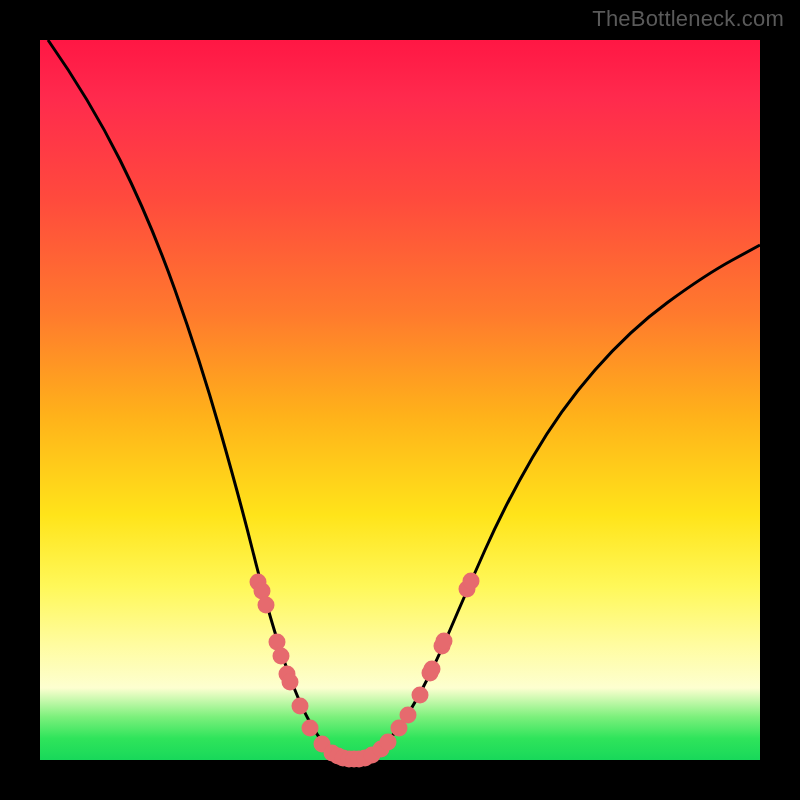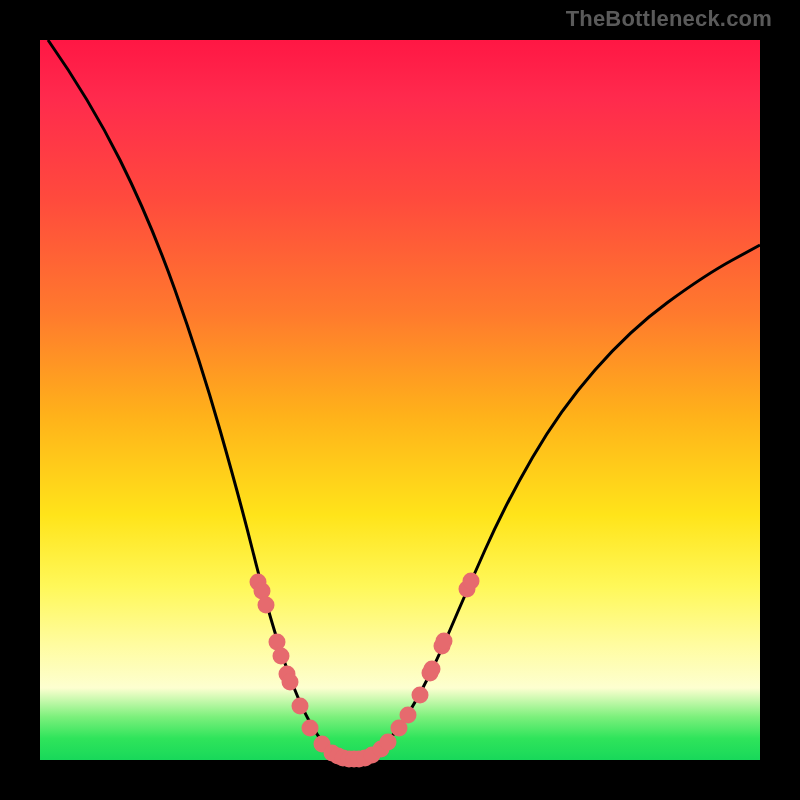--- a/index.html
+++ b/index.html
@@ -9,24 +9,24 @@
   .outer {
     width: 800px;
     height: 800px;
     background: #000;
     position: relative;
   }
 
   .watermark {
     position: absolute;
     top: 6px;
-    right: 28px;
+    right: 16px;
     color: #5a5a5a;
     font-size: 22px;
-    font-weight: 700;
+    font-weight: 400;
     letter-spacing: 0.2px;
     user-select: none;
   }
 
   .plot {
     position: absolute;
     left: 40px;
     top: 40px;
     width: 720px;
     height: 720px;

